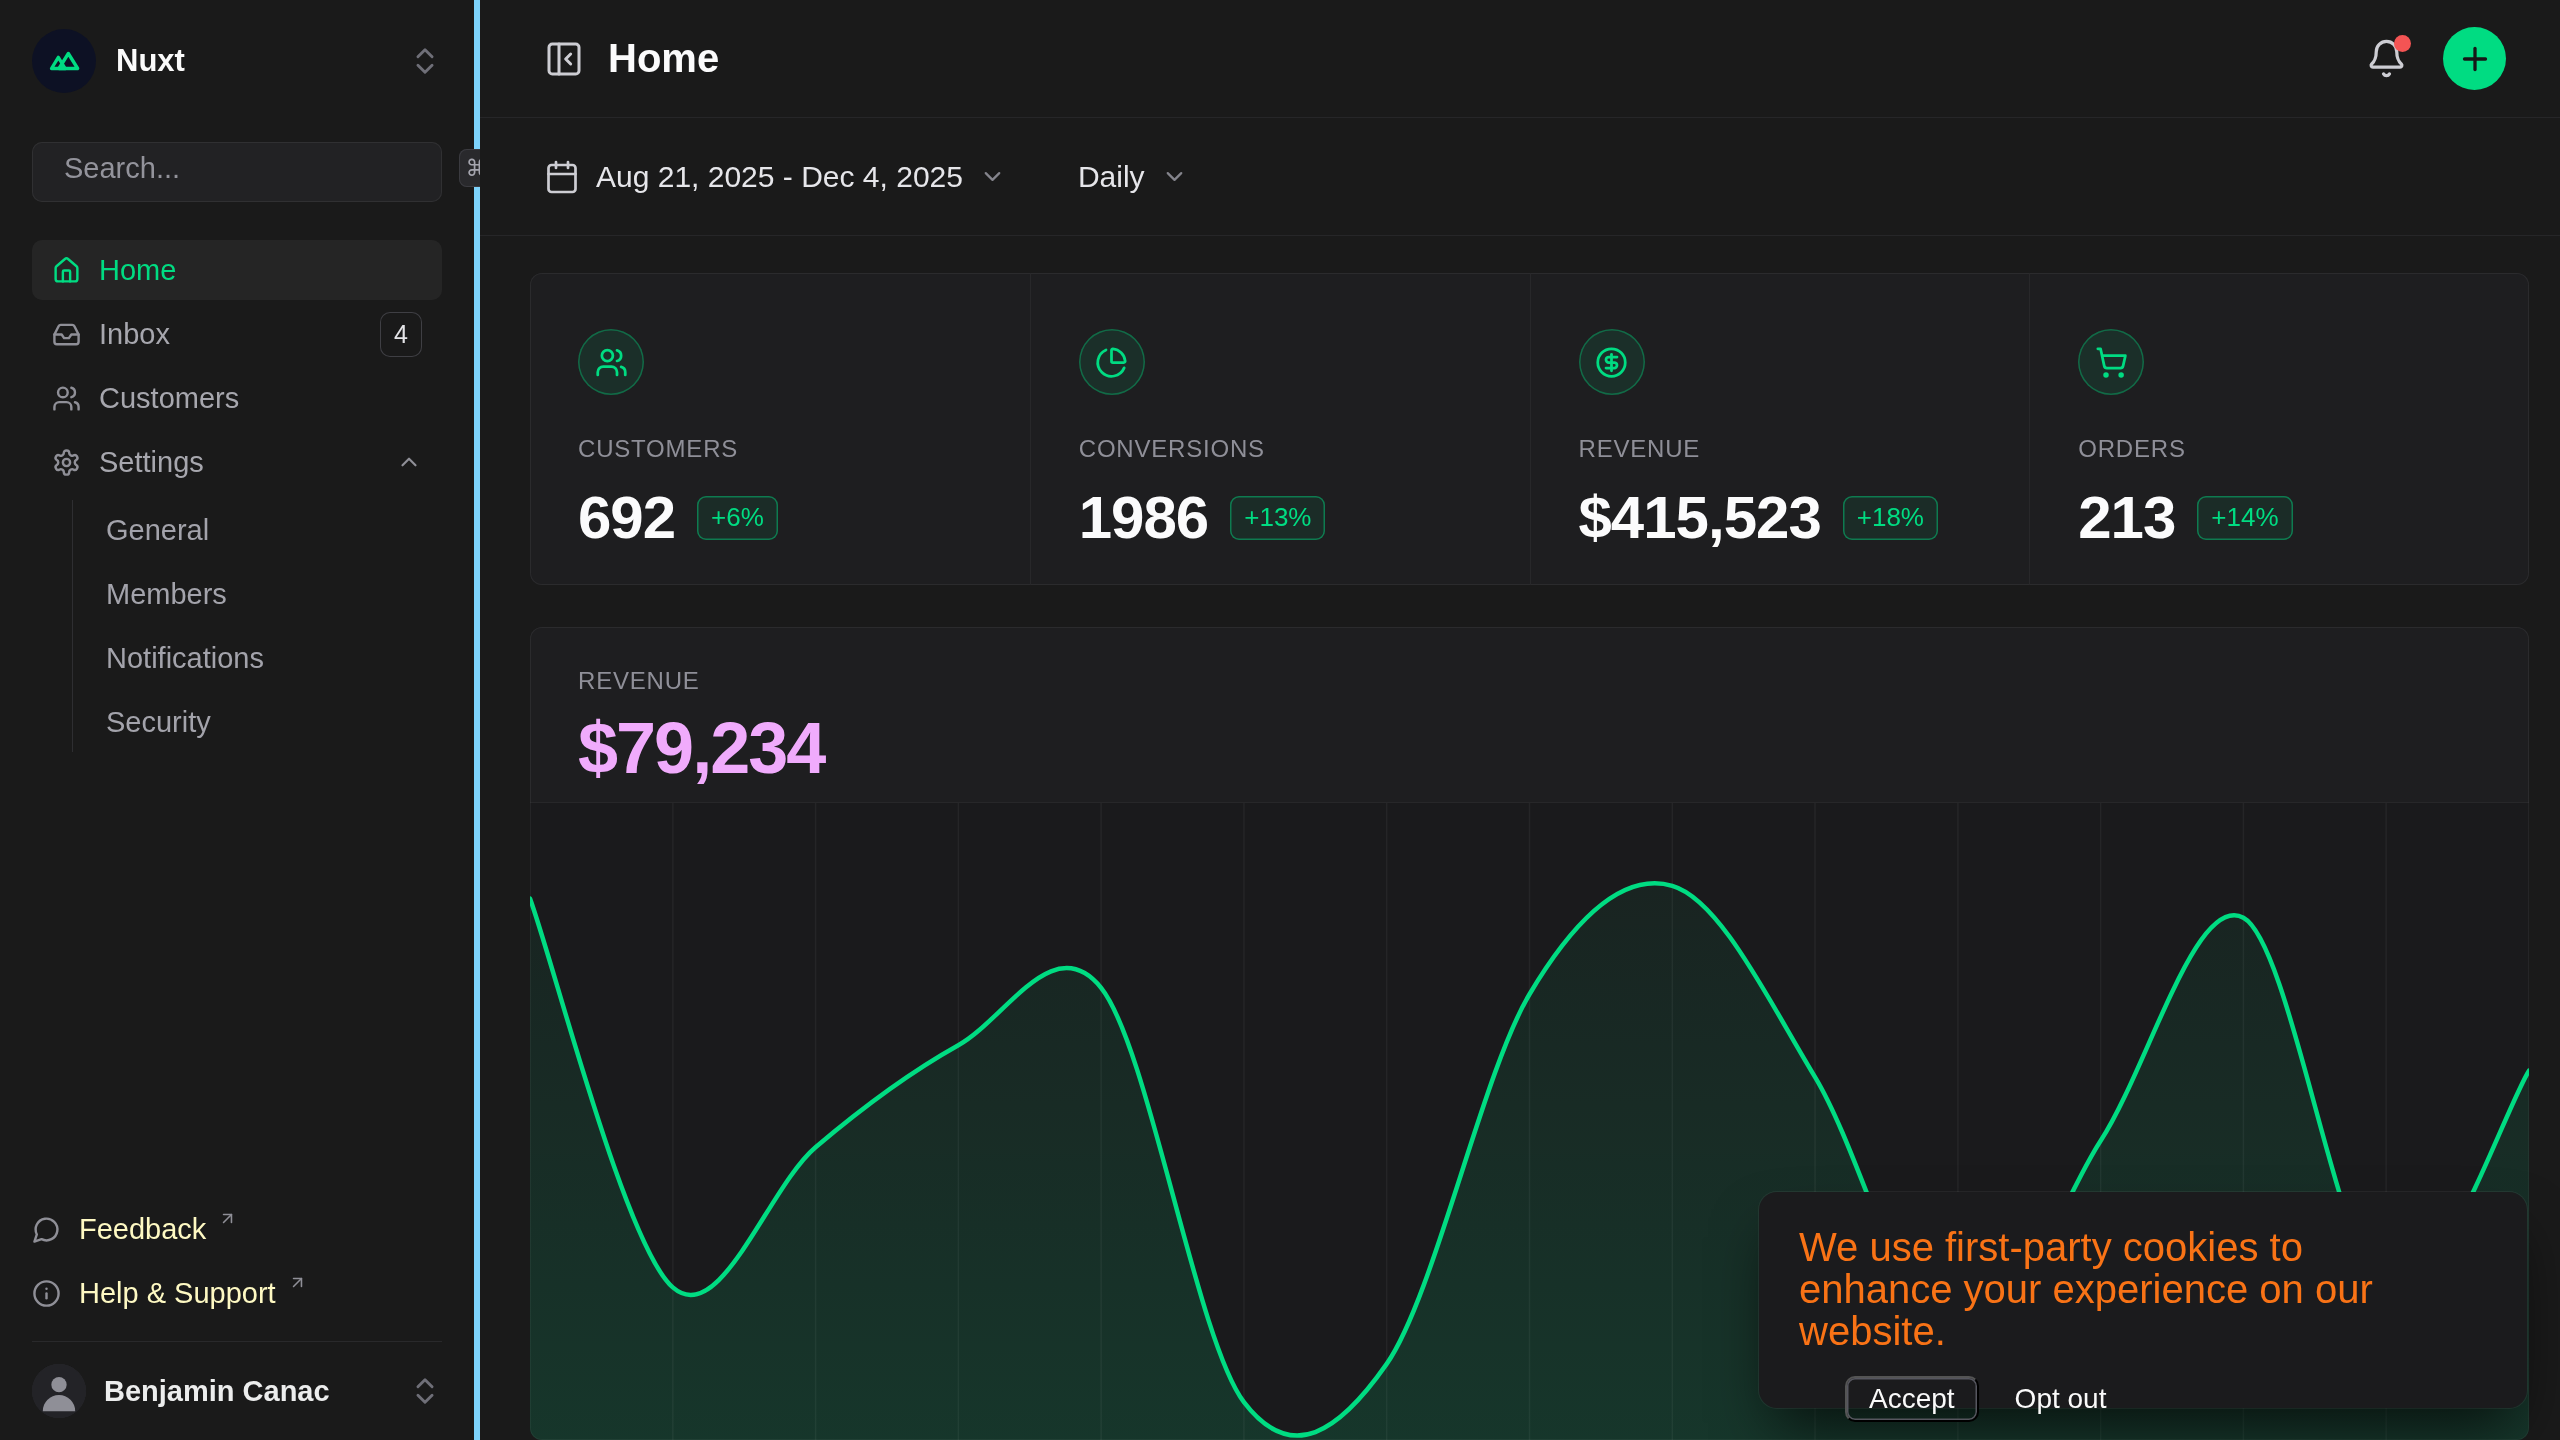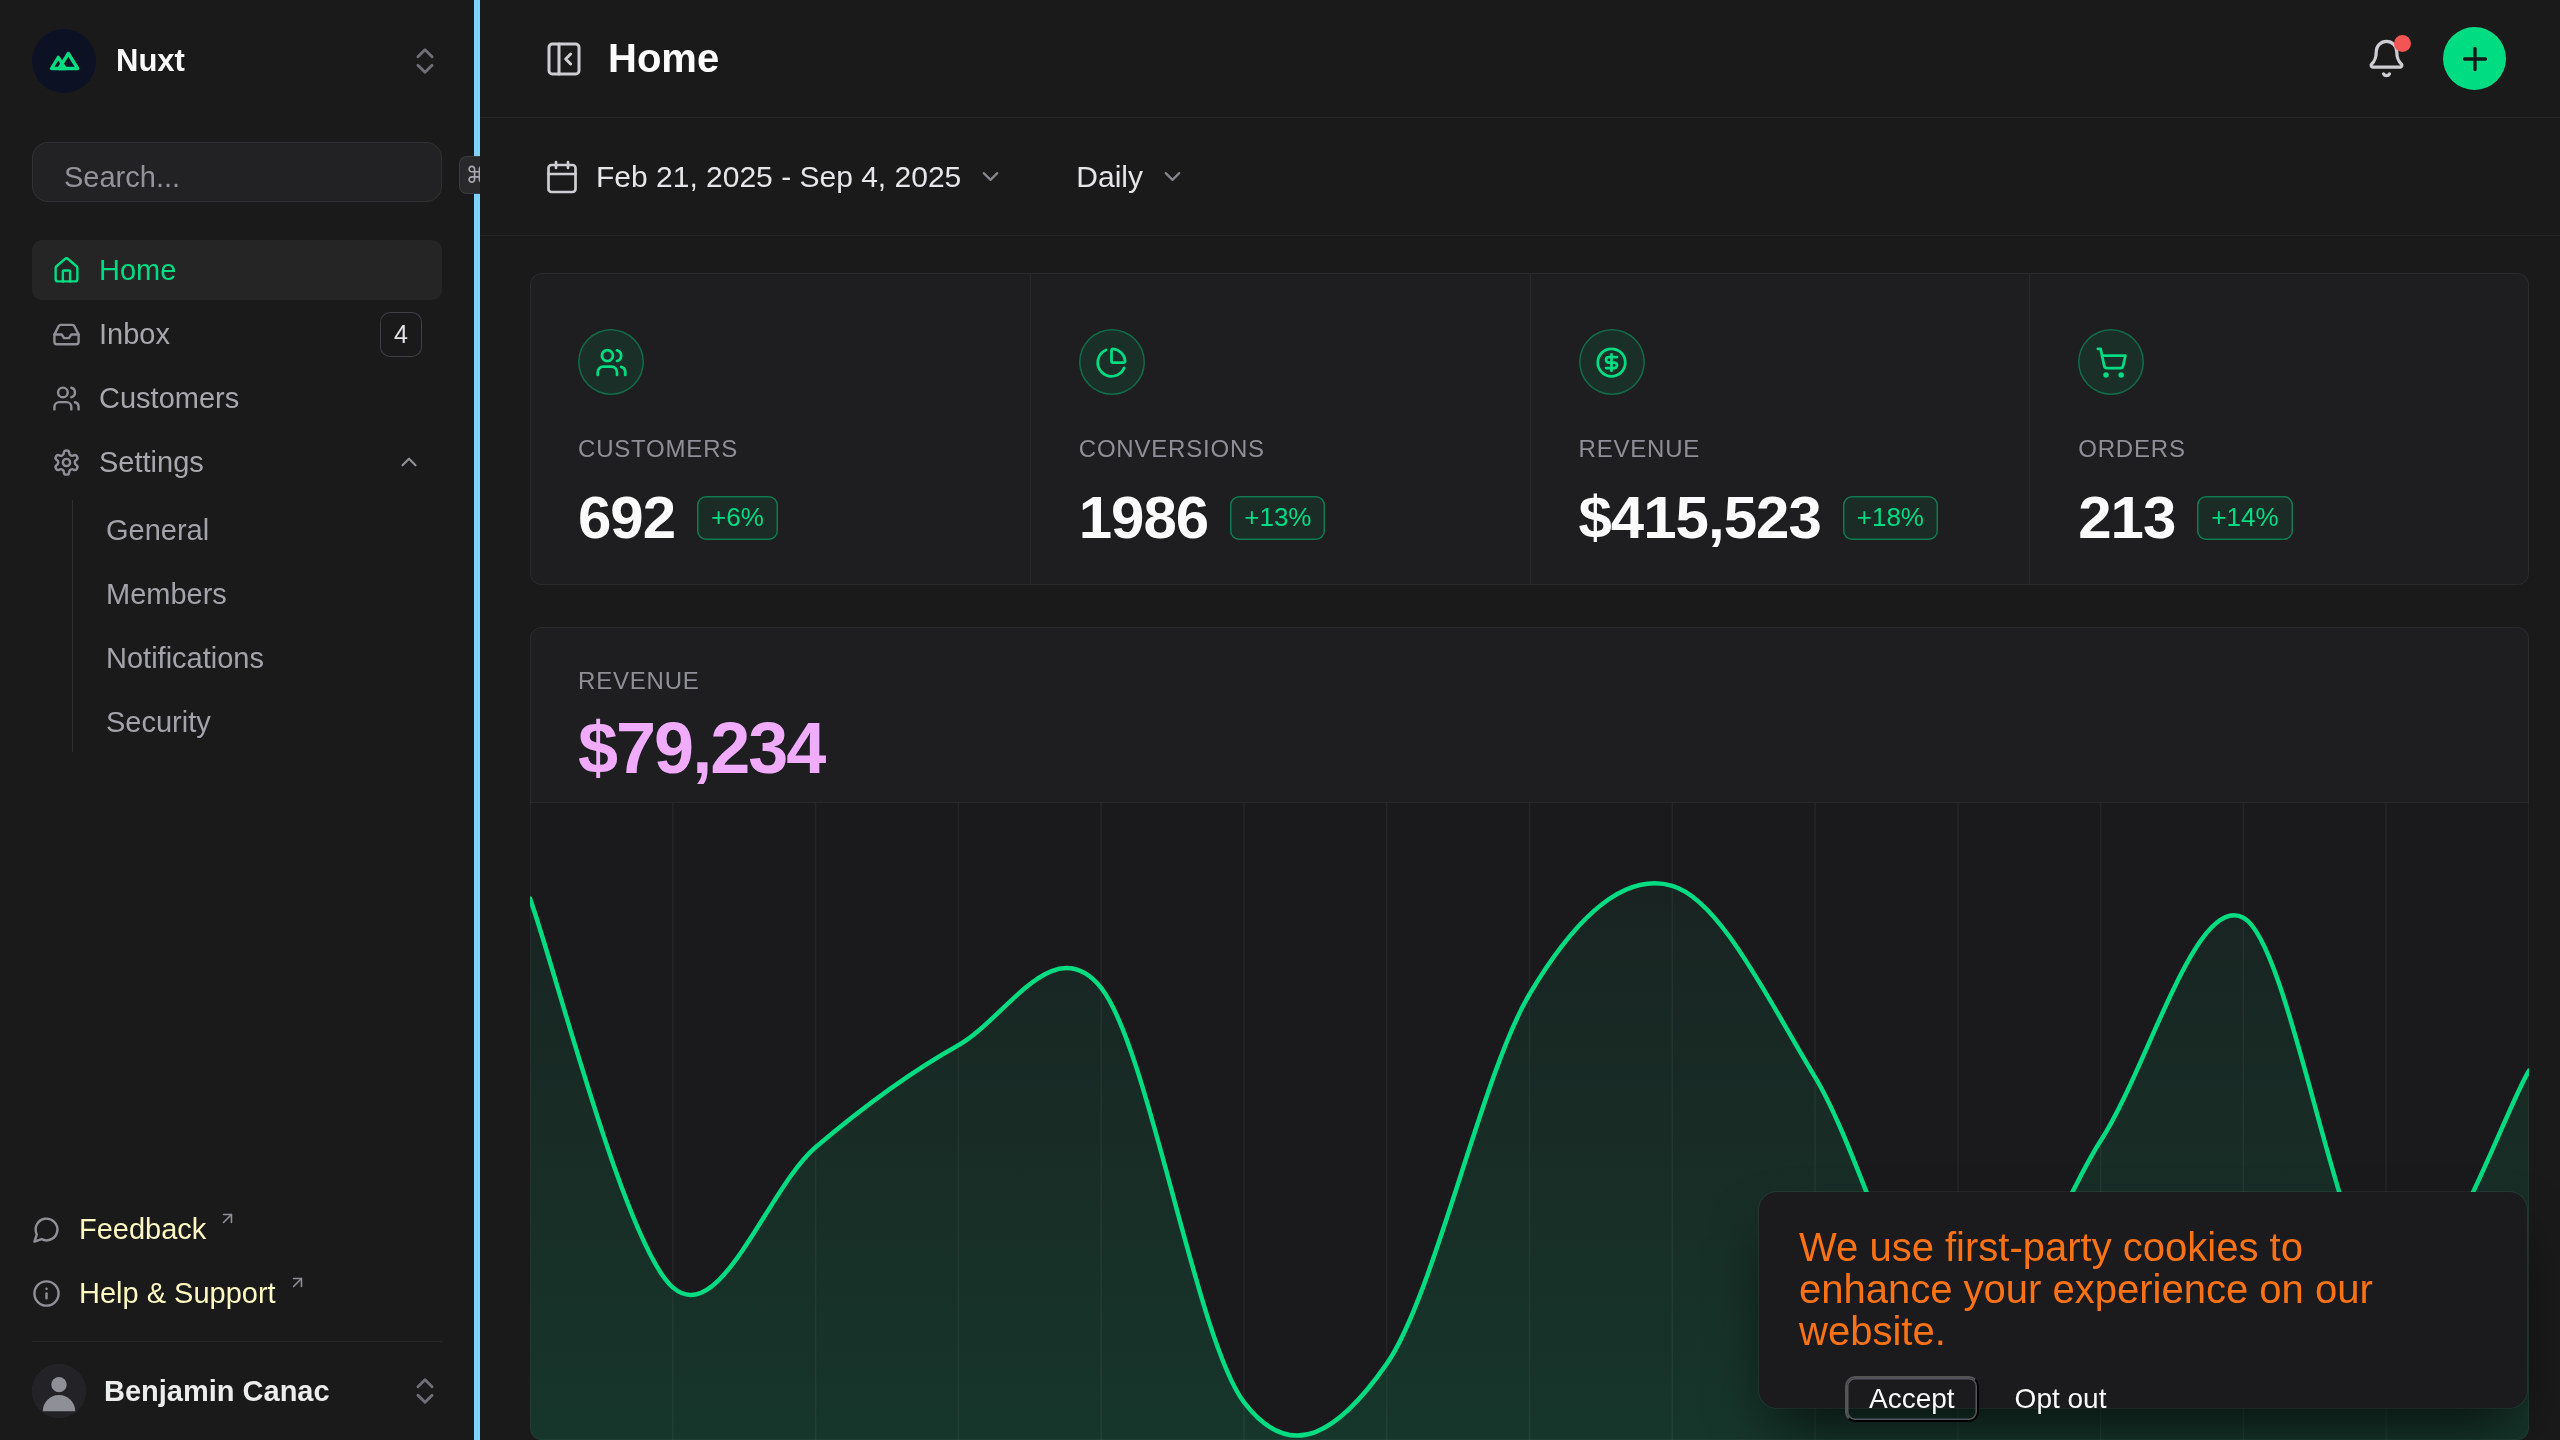--- a/index.html
+++ b/index.html
@@ -17,22 +17,22 @@
   .sidebar { width:480px; min-width:480px; height:1440px; background:#1a1a1a;
     border-right:6px solid #7dd3fc; display:flex; flex-direction:column; padding:0 32px 14px 32px; }
   .logo-row { margin-top:28px; height:66px; display:flex; align-items:center; gap:20px; }
   .logo-badge { width:64px; height:64px; border-radius:50%; background:#0d1124; display:flex; align-items:center; justify-content:center; }
   .logo-badge svg { width:40px; height:40px; stroke:var(--accent); }
   .logo-name { font-size:31px; font-weight:700; color:#fafafa; }
   .spacer { flex:1; }
   .chevrons { color:#6f6f78; }
   .chevrons svg { width:34px; height:34px; }
 
-  .searchbox { margin-top:48px; height:60px; border-radius:16px; background:#222224;
-    box-shadow:inset 0 0 0 1px #303032; display:flex; align-items:flex-end; padding:0 14px 8px 18px; gap:14px; }
+  .searchbox { margin-top:48px; height:60px; border-radius:10px; background:#222224;
+    box-shadow:inset 0 0 0 1px #303032; display:flex; align-items:center; padding:0 14px 8px 18px; gap:14px; }
   .searchbox svg { width:29px; height:29px; color:#9a9aa1; }
   .searchbox input { flex:1; background:transparent; border:none; outline:none; color:#e4e4e7;
     font-size:29px; font-family:inherit; }
   .searchbox input::placeholder { color:#93939b; }
   .kbd { min-width:36px; height:38px; padding:0 8px; border-radius:8px; background:#29292c;
     box-shadow:inset 0 0 0 1px #3b3b40; color:#a6a6af; font-size:23px; display:flex; align-items:center; justify-content:center; margin-left:4px; }
 
   .nav { margin-top:38px; display:flex; flex-direction:column; gap:4px; }
   .nav-item { height:60px; border-radius:10px; display:flex; align-items:center; gap:18px; padding:0 20px; cursor:pointer;
     color:#a7a7ae; font-size:29px; font-weight:500; }
@@ -281,21 +281,21 @@
   <div class="toolbar">
     <span class="range-btn">
       <span class="cal">
         <svg class="ic" viewBox="0 0 24 24">
             <rect x="3" y="4" width="18" height="18" rx="2"></rect>
             <path d="M8 2v4"></path>
             <path d="M16 2v4"></path>
             <path d="M3 10h18"></path>
           </svg>
       </span>
-      <span class="range-text">Feb 21, 2025 - Sep 4, 2025</span>
+      <span class="range-text">Aug 21, 2025 - Dec 4, 2025</span>
       <span class="dd-chev">
         <svg class="ic" viewBox="0 0 24 24">
             <path d="m6 9 6 6 6-6"></path>
           </svg>
       </span>
     </span>
     <span class="gran-btn">
       <span class="gran-text">Daily</span>
       <span class="dd-chev">
         <svg class="ic" viewBox="0 0 24 24">

